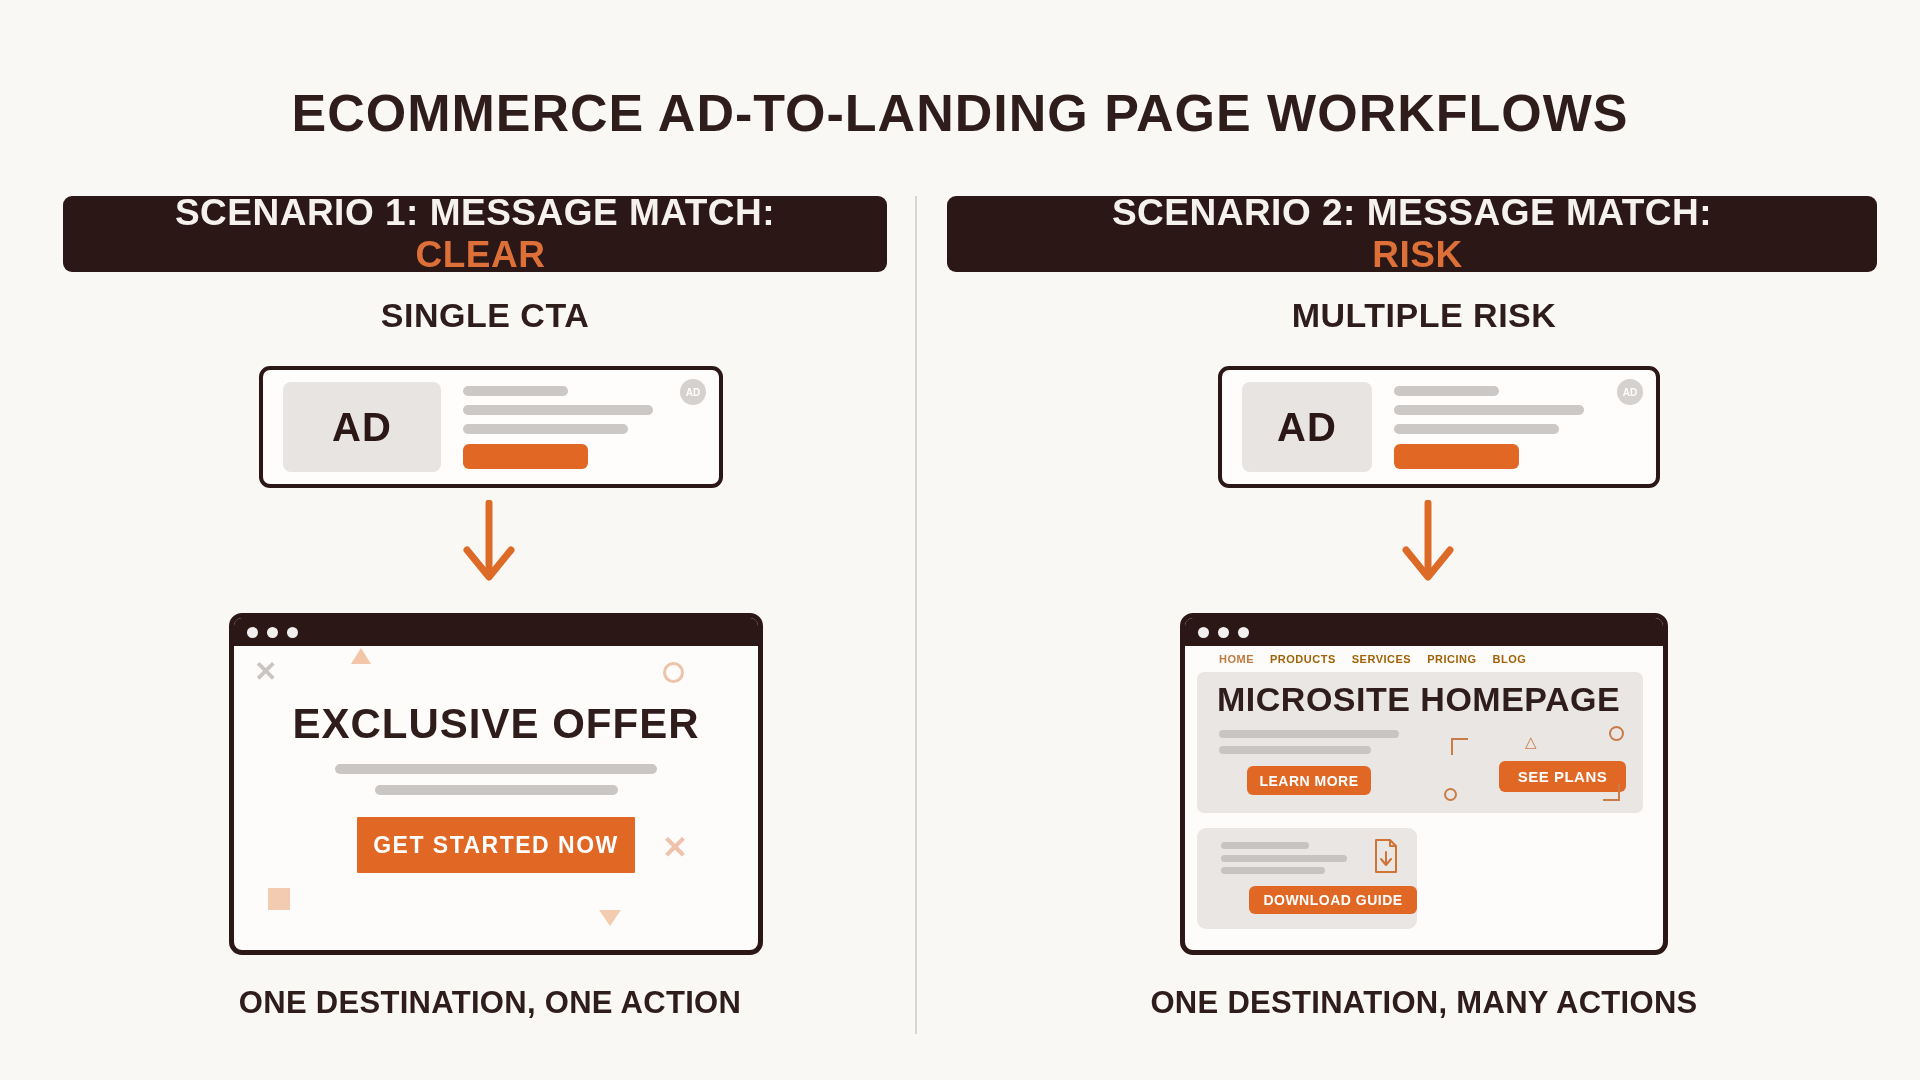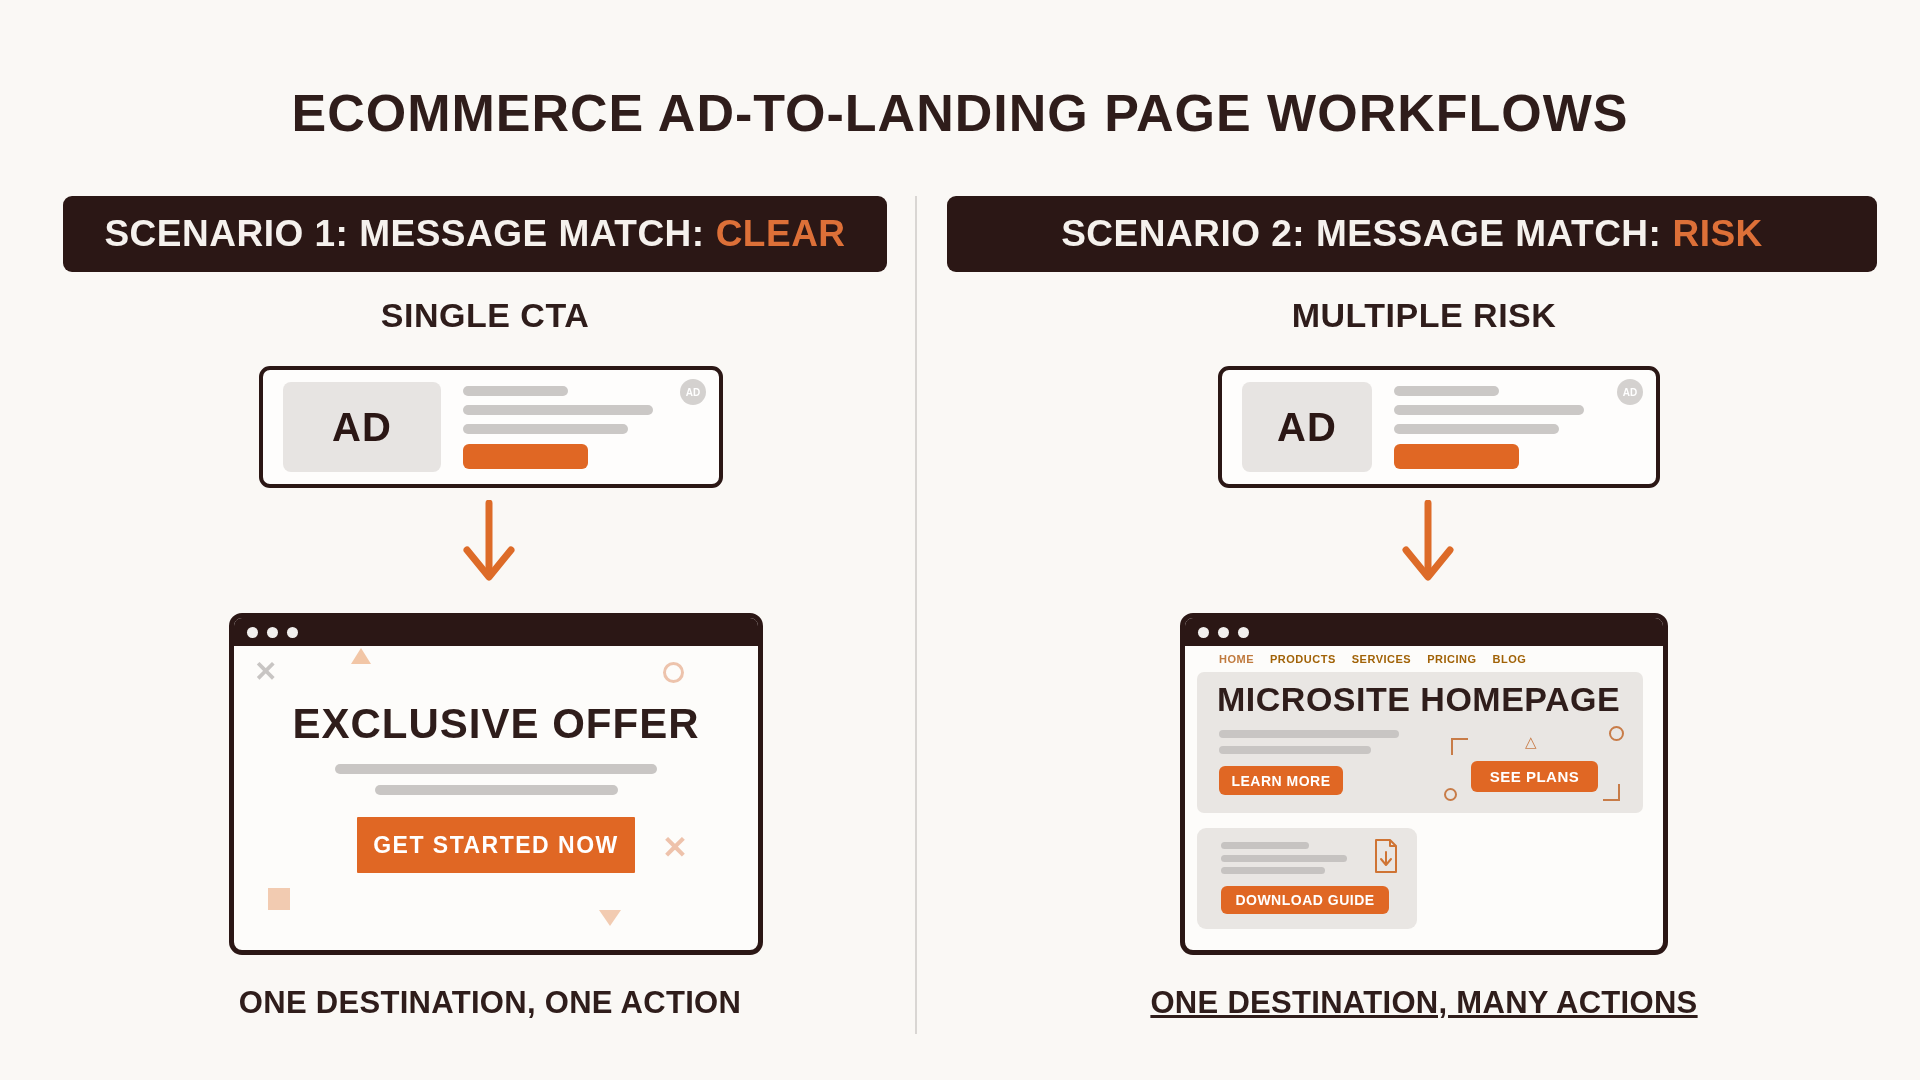--- a/index.html
+++ b/index.html
@@ -8,32 +8,32 @@
   
   .main-title{position:absolute;top:48px;left:0;width:100%;text-align:center;
     font-size:52px;font-weight:bold;letter-spacing:1px;color:#2f1d1b;white-space:nowrap;}
 
   
   .divider{position:absolute;left:915px;top:196px;width:2px;height:838px;background:#d9d6d3;}
 
   
   .scenario-bar{position:absolute;top:196px;height:76px;background:#2b1715;border-radius:9px;
     display:flex;align-items:center;justify-content:center;color:#f5f1ed;
-    font-size:37px;font-weight:bold;letter-spacing:.5px;white-space:nowrap;}
+    font-size:37px;font-weight:bold;letter-spacing:.5px;white-space:nowrap;flex-direction:column;}
   .scenario-bar--left{left:63px;width:824px;}
   .scenario-bar--right{left:947px;width:930px;justify-content:center;}
   .bar-highlight{color:#dd7038;margin-left:11px;}
 
   
   .col-subtitle{position:absolute;top:296px;font-size:34px;font-weight:bold;letter-spacing:.5px;text-align:center;}
   .col-subtitle--left{left:185px;width:600px;}
   .col-subtitle--right{left:1120px;width:608px;}
   .col-caption{position:absolute;top:985px;font-size:31px;font-weight:bold;letter-spacing:.3px;text-align:center;}
   .col-caption--left{left:190px;width:600px;}
-  .col-caption--right{left:1118px;width:612px;text-decoration:underline;}
+  .col-caption--right{left:1118px;width:612px;}
 
   
   .ad-card{position:absolute;top:366px;height:122px;background:#fefdfc;border:4px solid #2b1715;
     border-radius:11px;box-sizing:border-box;}
   .ad-card--left{left:259px;width:464px;}
   .ad-card--right{left:1218px;width:442px;}
   .ad-thumb{position:absolute;left:20px;top:12px;width:158px;height:90px;background:#e7e4e2;border-radius:8px;
     display:flex;align-items:center;justify-content:center;font-size:40px;font-weight:bold;
     color:#2b1715;letter-spacing:1px;}
   .ad-card--right .ad-thumb{width:130px;}
@@ -83,21 +83,21 @@
   
   .site-nav{display:flex;gap:16px;padding:7px 0 0 34px;font-size:11px;font-weight:bold;letter-spacing:.5px;}
   .nav-item{color:#a16207;cursor:pointer;white-space:nowrap;}
   .nav-item--active{color:#c07a3e;}
   .hero{position:absolute;left:12px;top:26px;width:446px;height:141px;background:#e9e6e3;border-radius:7px;}
   .hero-title{position:absolute;left:20px;top:8px;font-size:34px;font-weight:bold;letter-spacing:.5px;color:#2f1d1b;white-space:nowrap;}
   .hero-line{position:absolute;height:8px;border-radius:4px;background:#c8c5c3;}
   .hero-line--1{left:22px;top:58px;width:180px;}
   .hero-line--2{left:22px;top:74px;width:152px;}
   .btn{background:#e06724;color:#ffffff;font-weight:bold;border-radius:6px;
-    display:flex;align-items:center;justify-content:center;letter-spacing:.5px;cursor:pointer;white-space:nowrap;}
+    display:flex;align-items:center;justify-content:center;letter-spacing:.5px;cursor:pointer;white-space:nowrap;margin-left:28px;}
   .hero-btn--primary{position:absolute;left:22px;top:94px;width:124px;height:29px;font-size:14px;}
   .hero-btn--secondary{position:absolute;left:274px;top:89px;width:127px;height:31px;font-size:15px;}
   .bracket{position:absolute;width:15px;height:15px;}
   .bracket--tl{left:254px;top:66px;border-left:2px solid #c87c48;border-top:2px solid #c87c48;}
   .bracket--br{left:406px;top:112px;border-right:2px solid #c87c48;border-bottom:2px solid #c87c48;}
   .deco-tri-outline{position:absolute;left:328px;top:62px;font-size:15px;color:#c87c48;line-height:1;}
   .deco-circ-sm{position:absolute;border:2px solid #c87c48;border-radius:50%;}
   .deco-circ-sm--1{left:412px;top:54px;width:11px;height:11px;}
   .deco-circ-sm--2{left:247px;top:116px;width:9px;height:9px;}
   .mini-card{position:absolute;top:182px;height:101px;background:#e9e6e3;border-radius:9px;}

